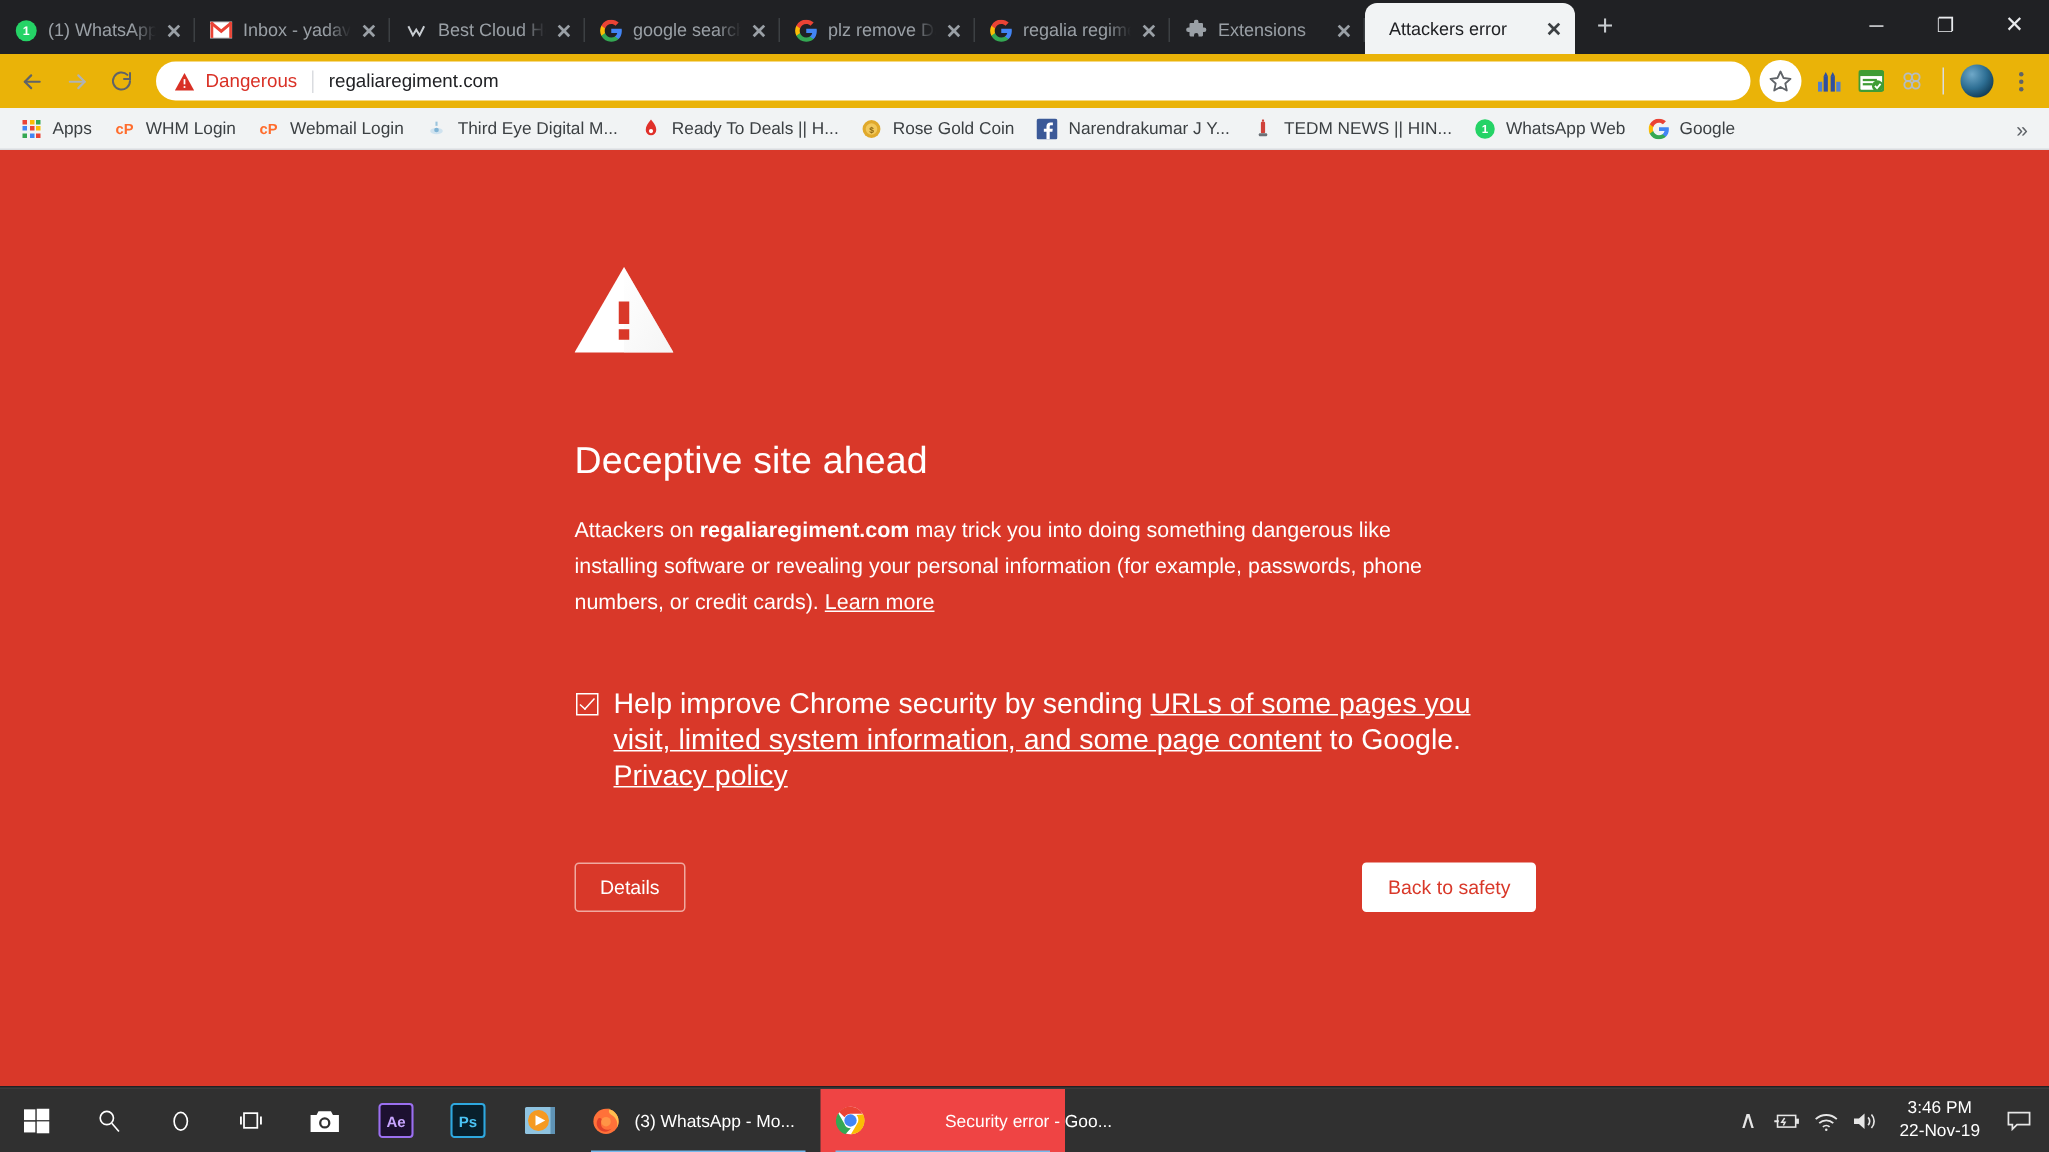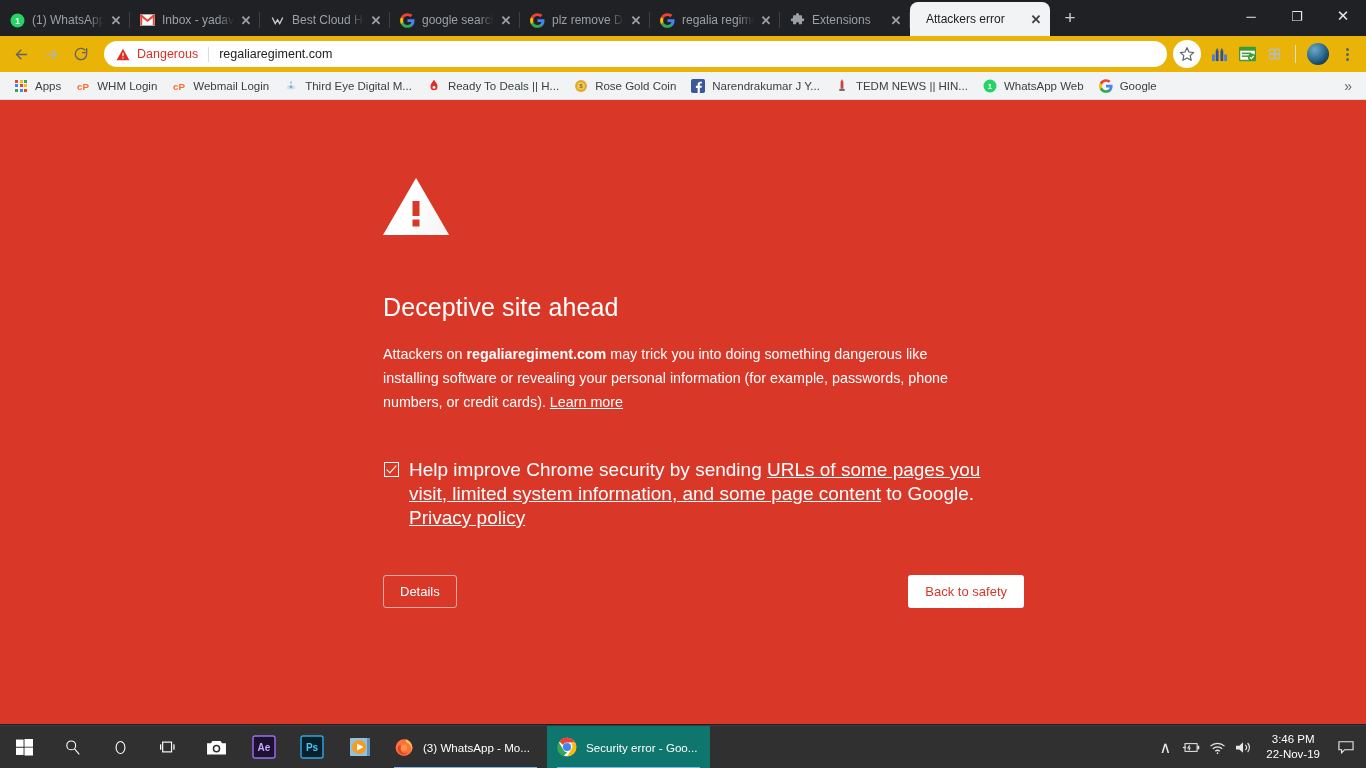--- a/index.html
+++ b/index.html
@@ -277,21 +277,21 @@
   .taskwin {
     height: 43px;
     display: flex; align-items: center;
     padding: 0 28px 0 10px;
     color: #fff; font-size: 11.6px;
     white-space: nowrap;
     position: relative;
     max-width: 163px;
   }
   .taskwin .twico { margin-right: 9px; display: flex; flex: 0 0 20px; }
-  .taskwin.active { background: #0f766e; }
+  .taskwin.active { background: #ef4444; gap: 44px; }
   .taskwin .underline {
     position: absolute; left: 10px; right: 10px; bottom: 0;
     height: 2px; background: #76b9ed;
   }
   .tray {
     margin-left: auto;
     display: flex; align-items: center; height: 43px;
     padding-right: 4px;
   }
   .trayico {

